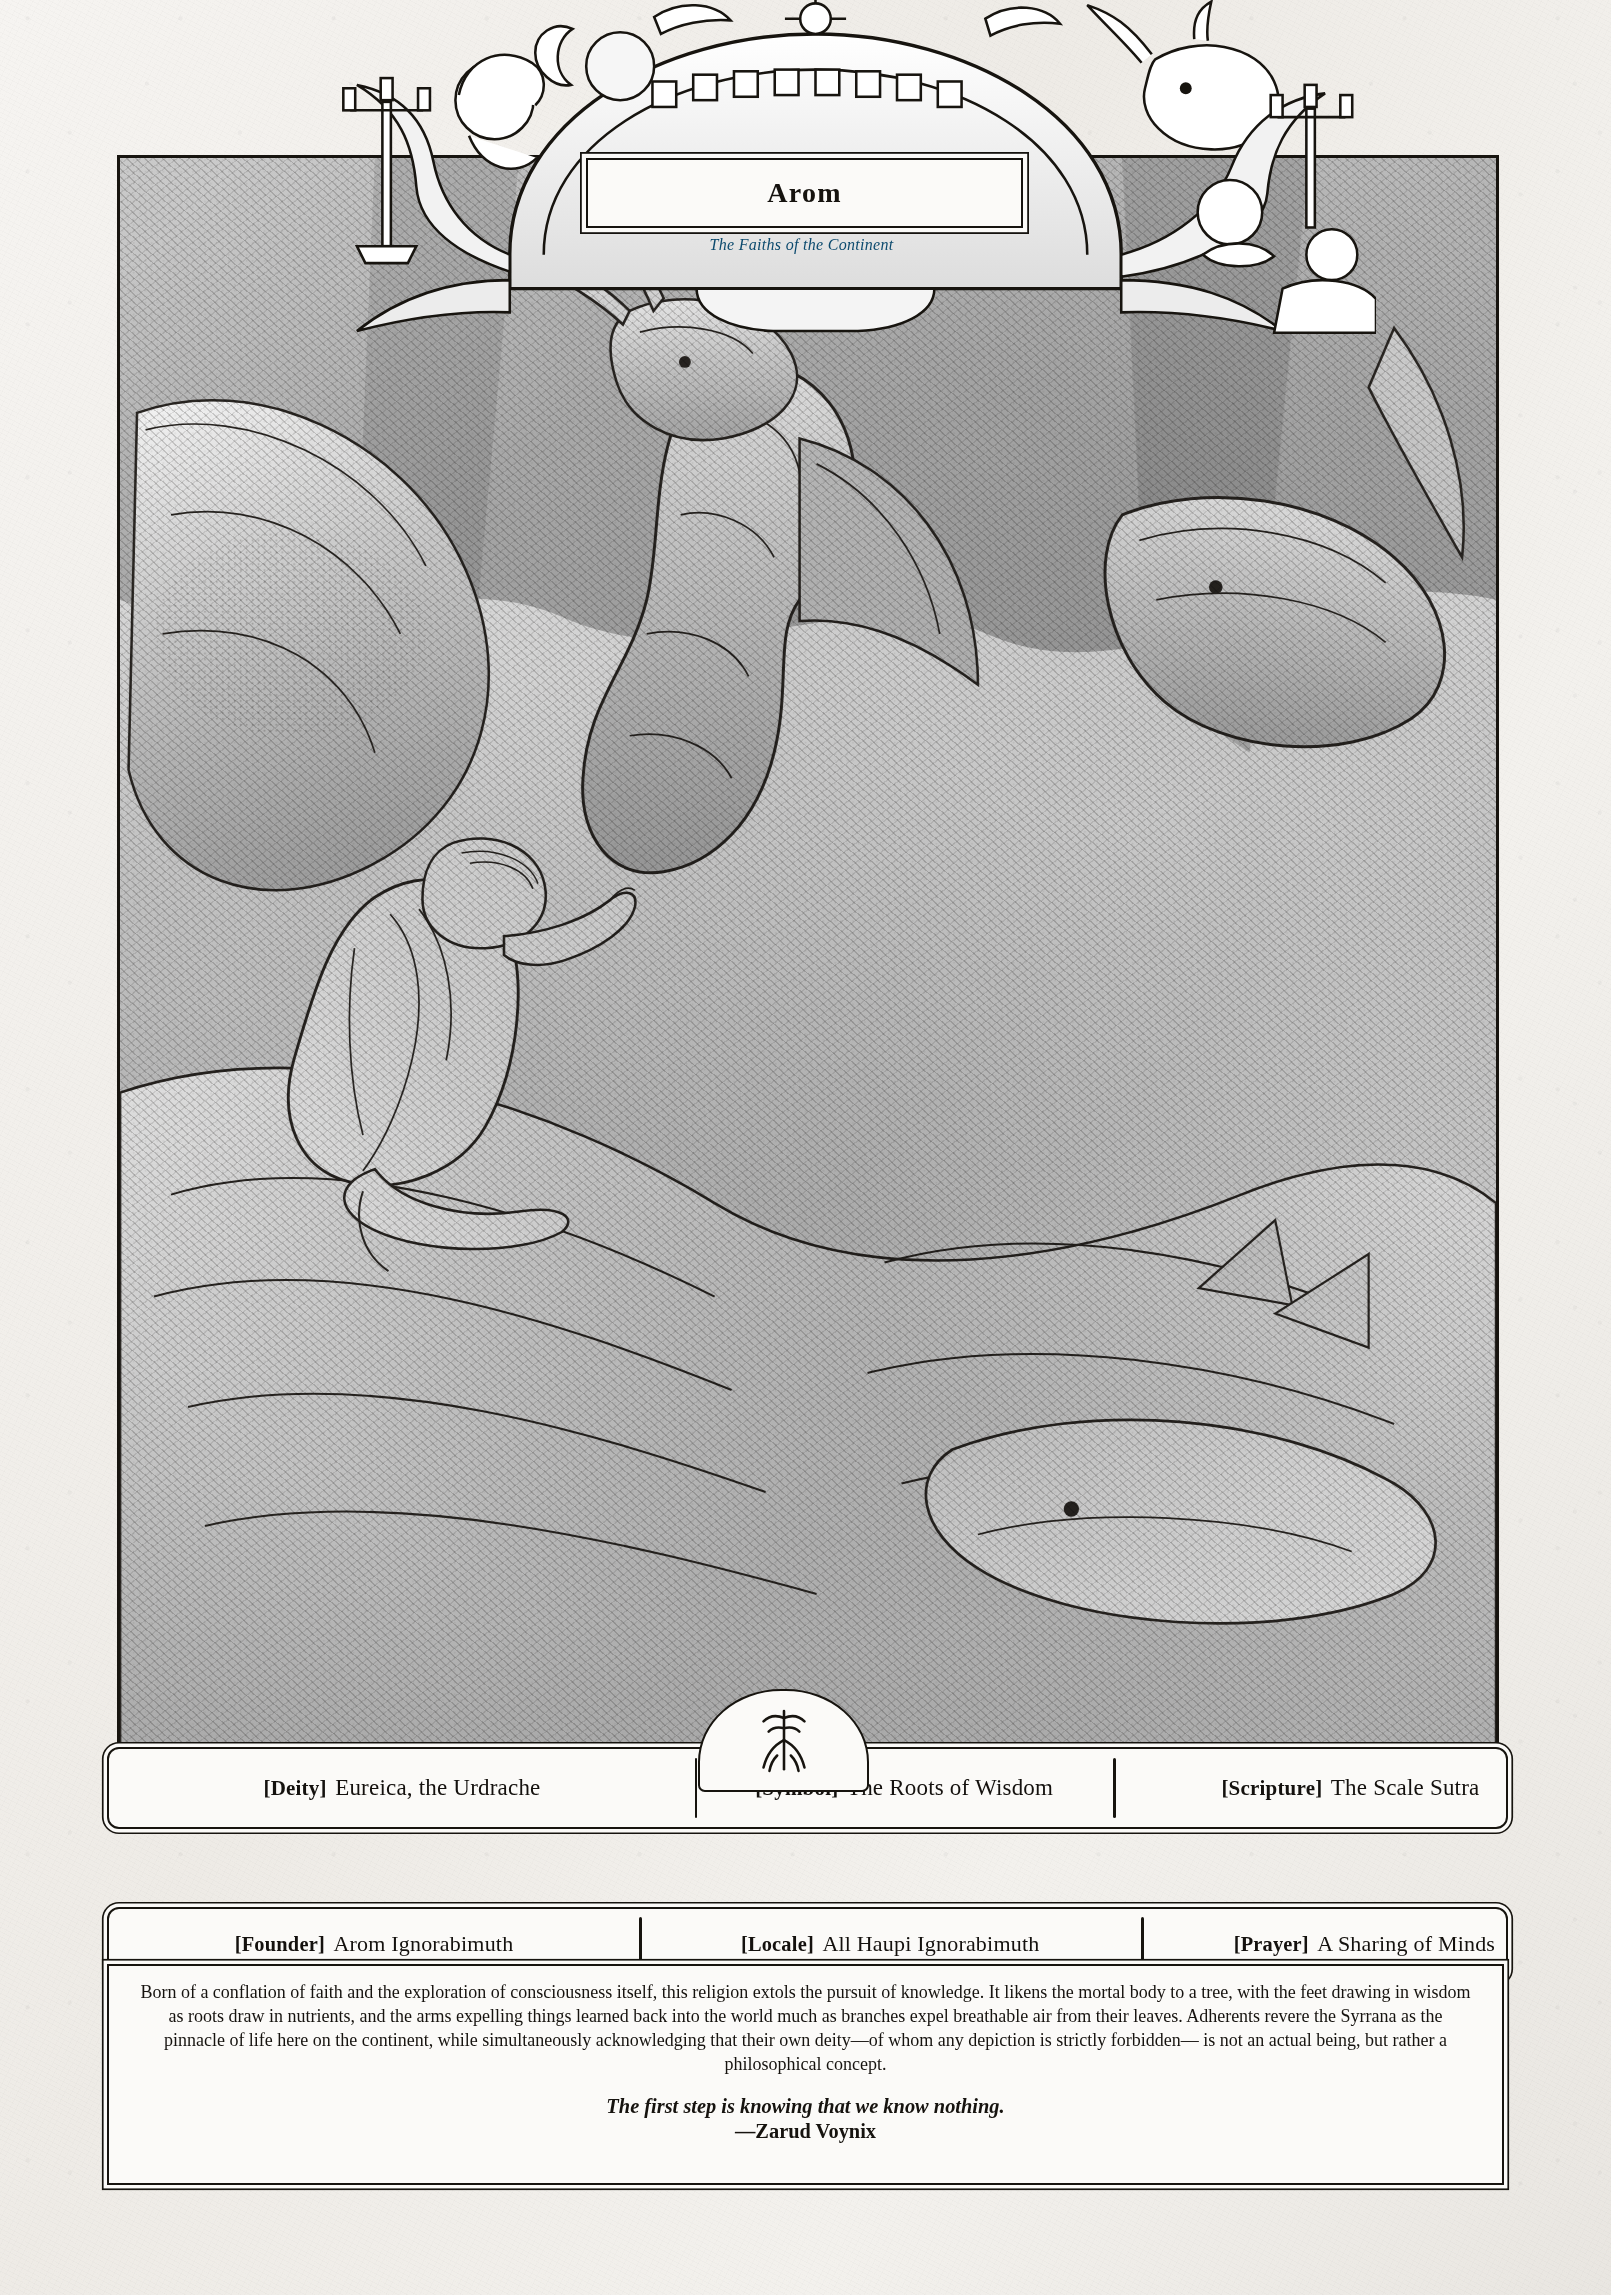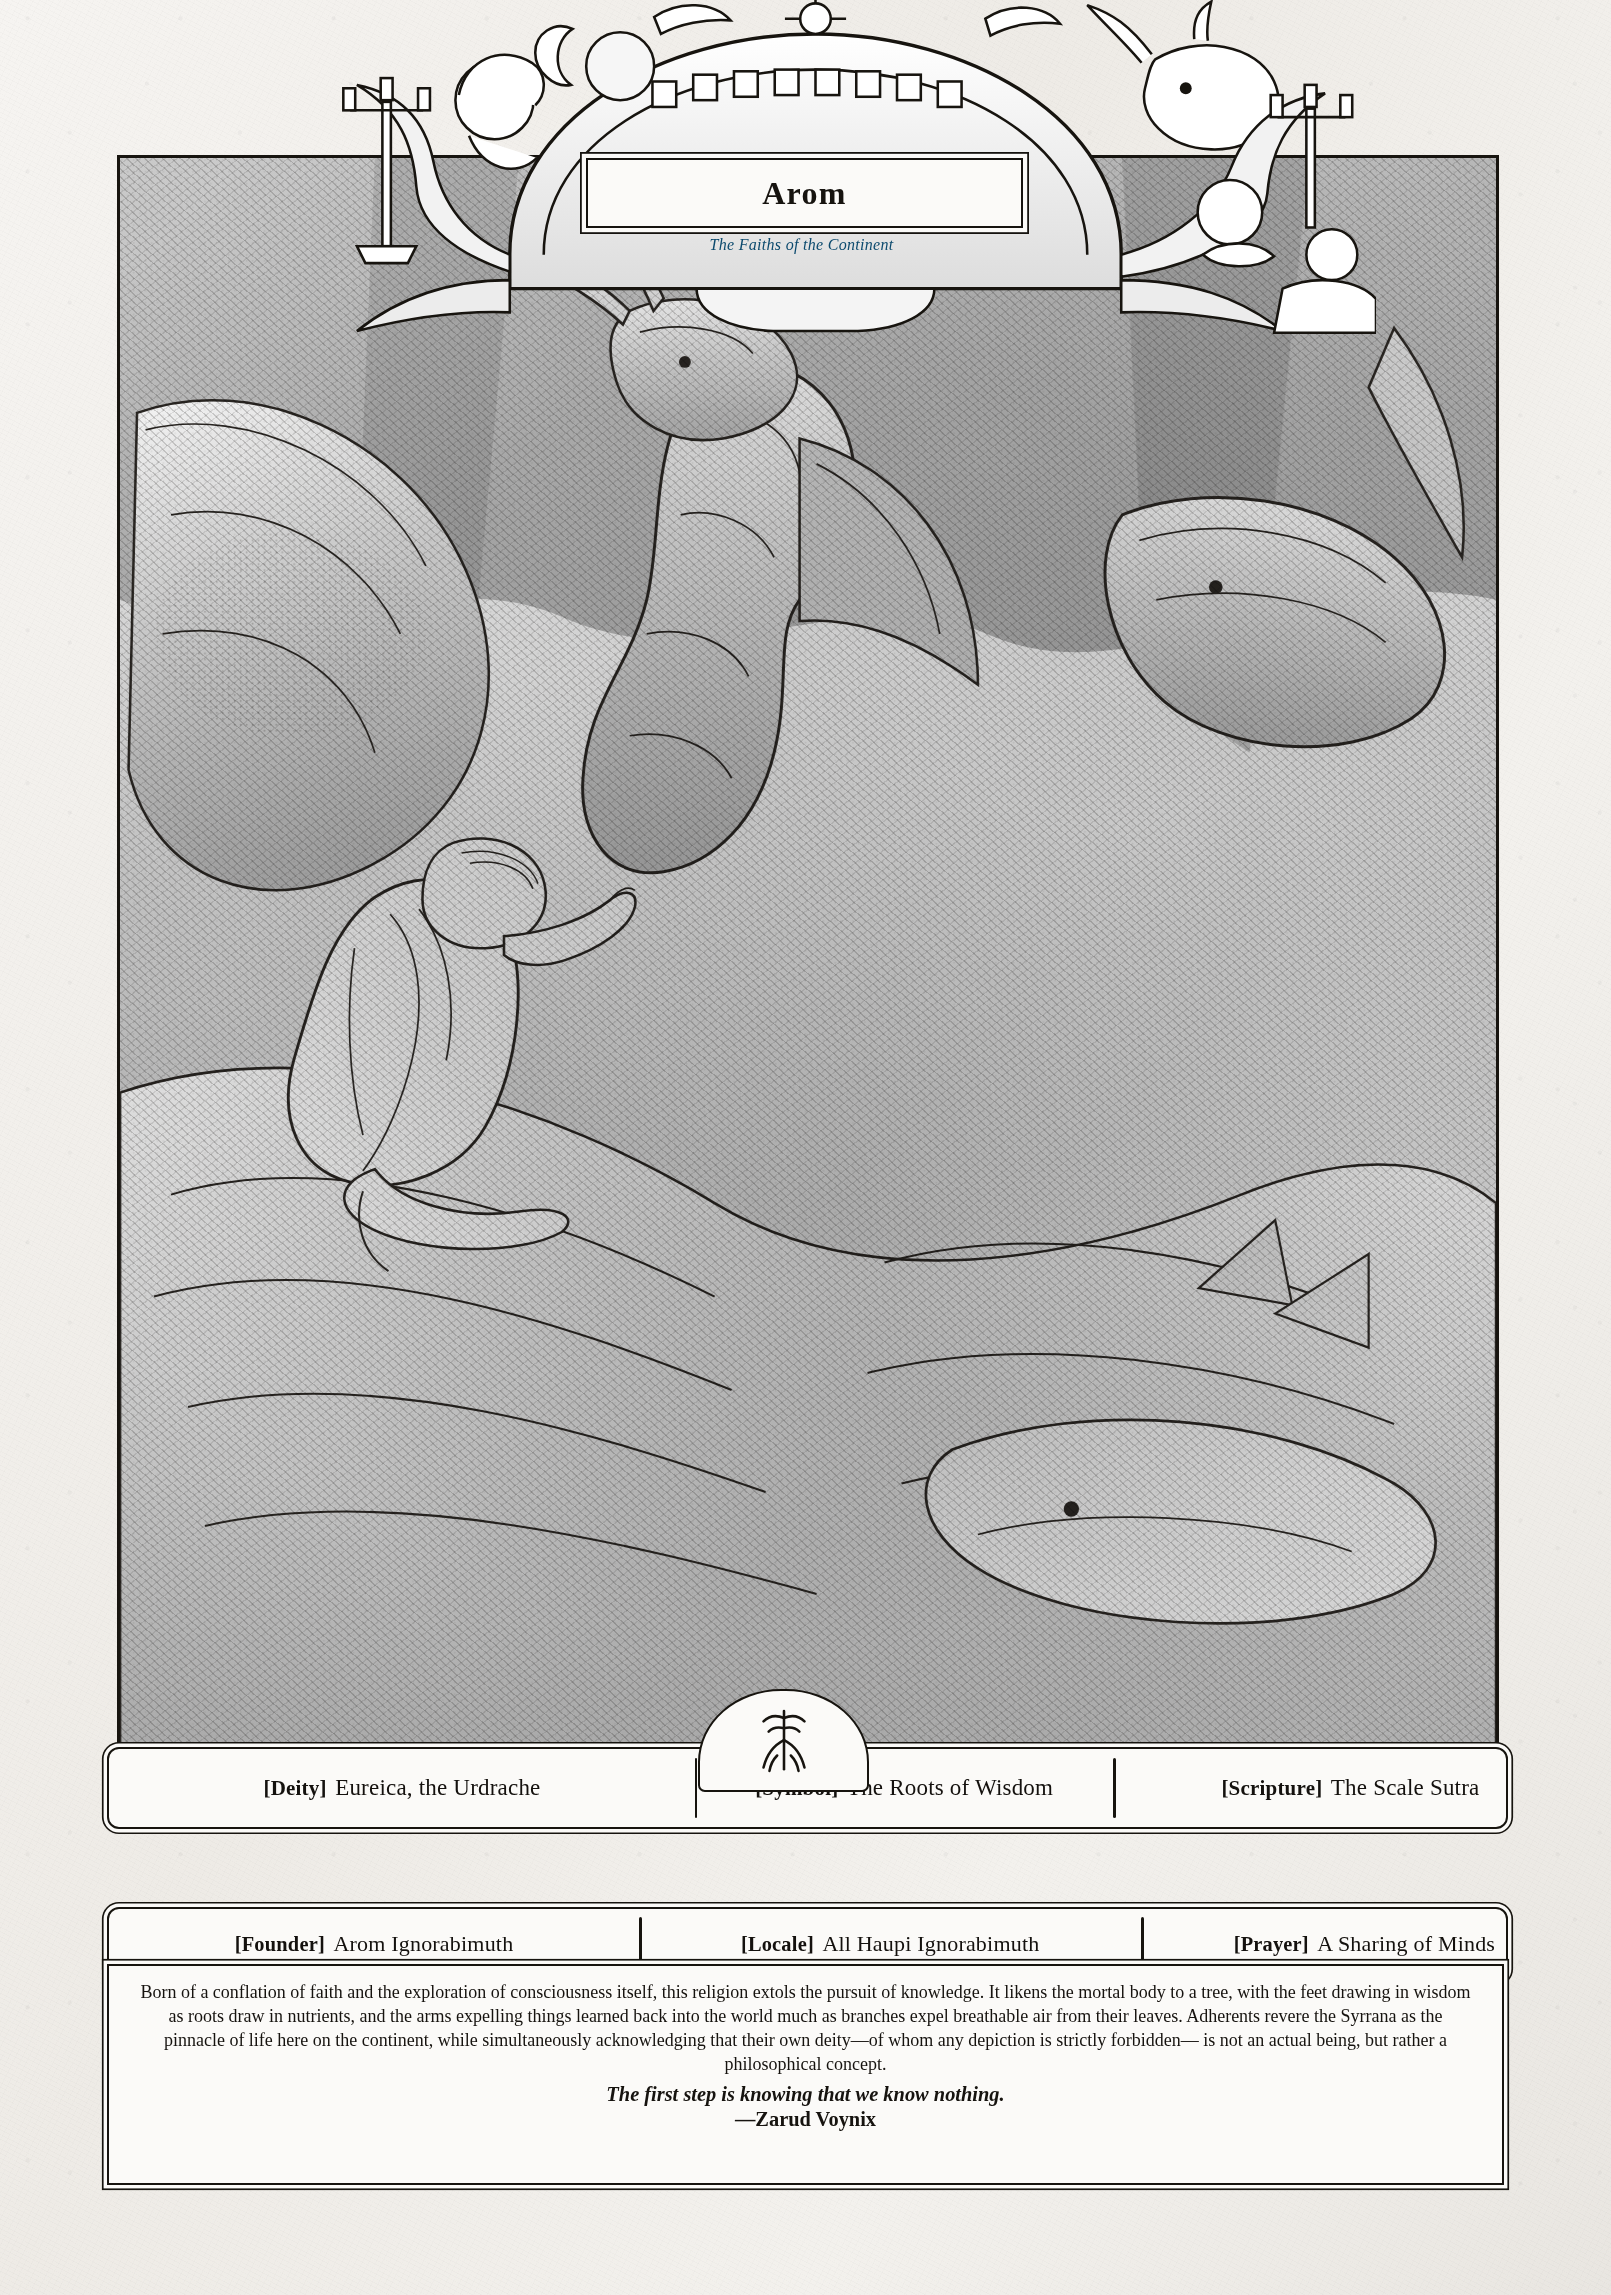--- a/index.html
+++ b/index.html
@@ -105,21 +105,21 @@
     background: #fbfaf8;
     border: 2.5px solid #16130f;
     box-shadow: 0 0 0 4.2px #fbfaf8, 0 0 0 6px #16130f;
     display: flex;
     align-items: center;
     justify-content: center;
   }
   .title-plaque span {
     font-family: "Liberation Serif", serif;
     font-weight: bold;
-    font-size: 32px;
+    font-size: 28px;
     letter-spacing: 1.3px;
     color: #16130f;
   }
 
   .script-plaque {
     position: absolute;
     left: 584px;
     top: 155px;
     width: 435px;
     height: 75px;
@@ -235,21 +235,21 @@
     box-sizing: border-box;
   }
   .descbox p.body {
     margin: 0;
     text-align: center;
     font-size: 18px;
     line-height: 1.33;
     color: #16130f;
   }
   .quote {
-    margin-top: 6px;
+    margin-top: 18px;
     text-align: center;
     font-style: italic;
     font-weight: bold;
     font-size: 20.4px;
     color: #16130f;
   }
   .attrib {
     margin-top: 1.7px;
     text-align: center;
     font-weight: bold;

